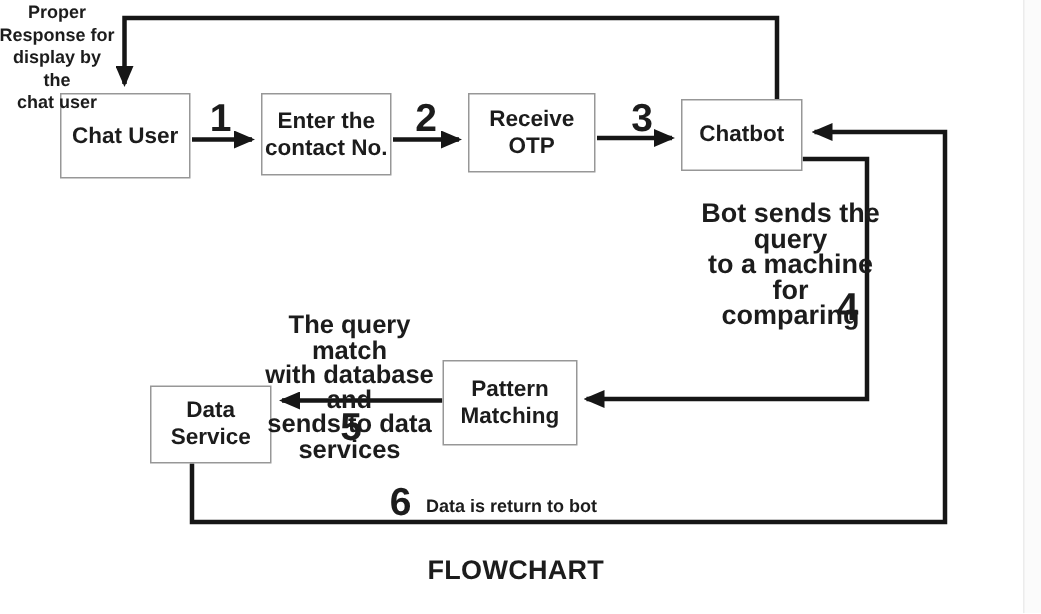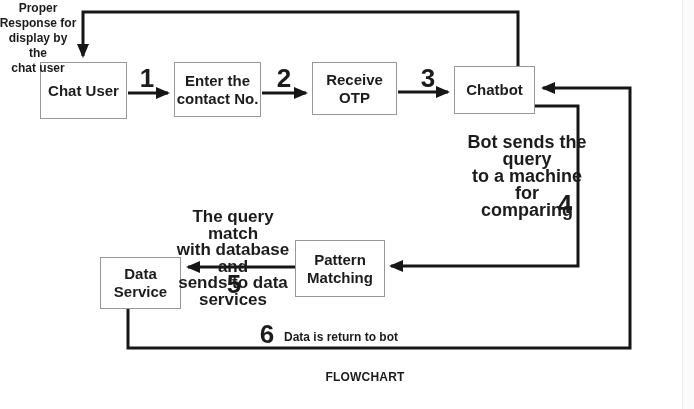--- a/index.html
+++ b/index.html
@@ -46,22 +46,21 @@
   .step-num {
     position: absolute;
     font-weight: bold;
     font-size: 26px;
     transform: translate(-50%, -50%);
     line-height: 1;
   }
   .title {
     position: absolute;
     font-weight: bold;
-    font-size: 12px;
-    text-align: center;
+    font-size: 18px;
     letter-spacing: 0.2px;
   }
   .right-strip {
     position: absolute;
     left: 682px; top: 0;
     width: 12px; height: 409px;
     background: #fbfbfb;
     border-left: 1px solid #ececec;
   }
 </style>

